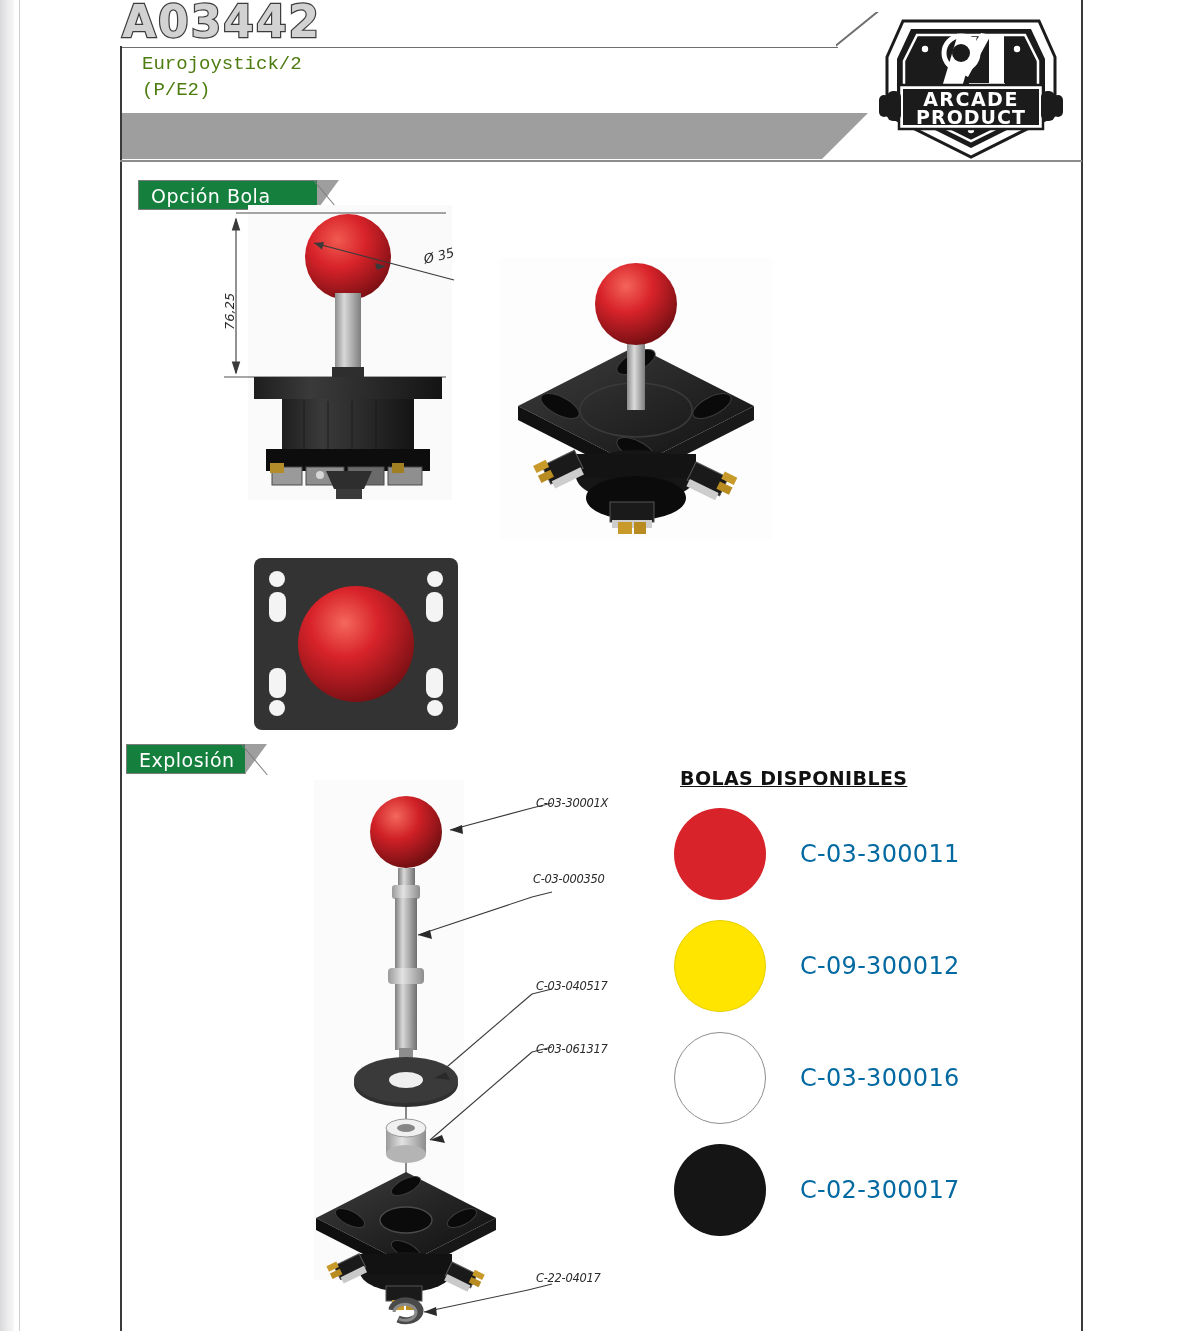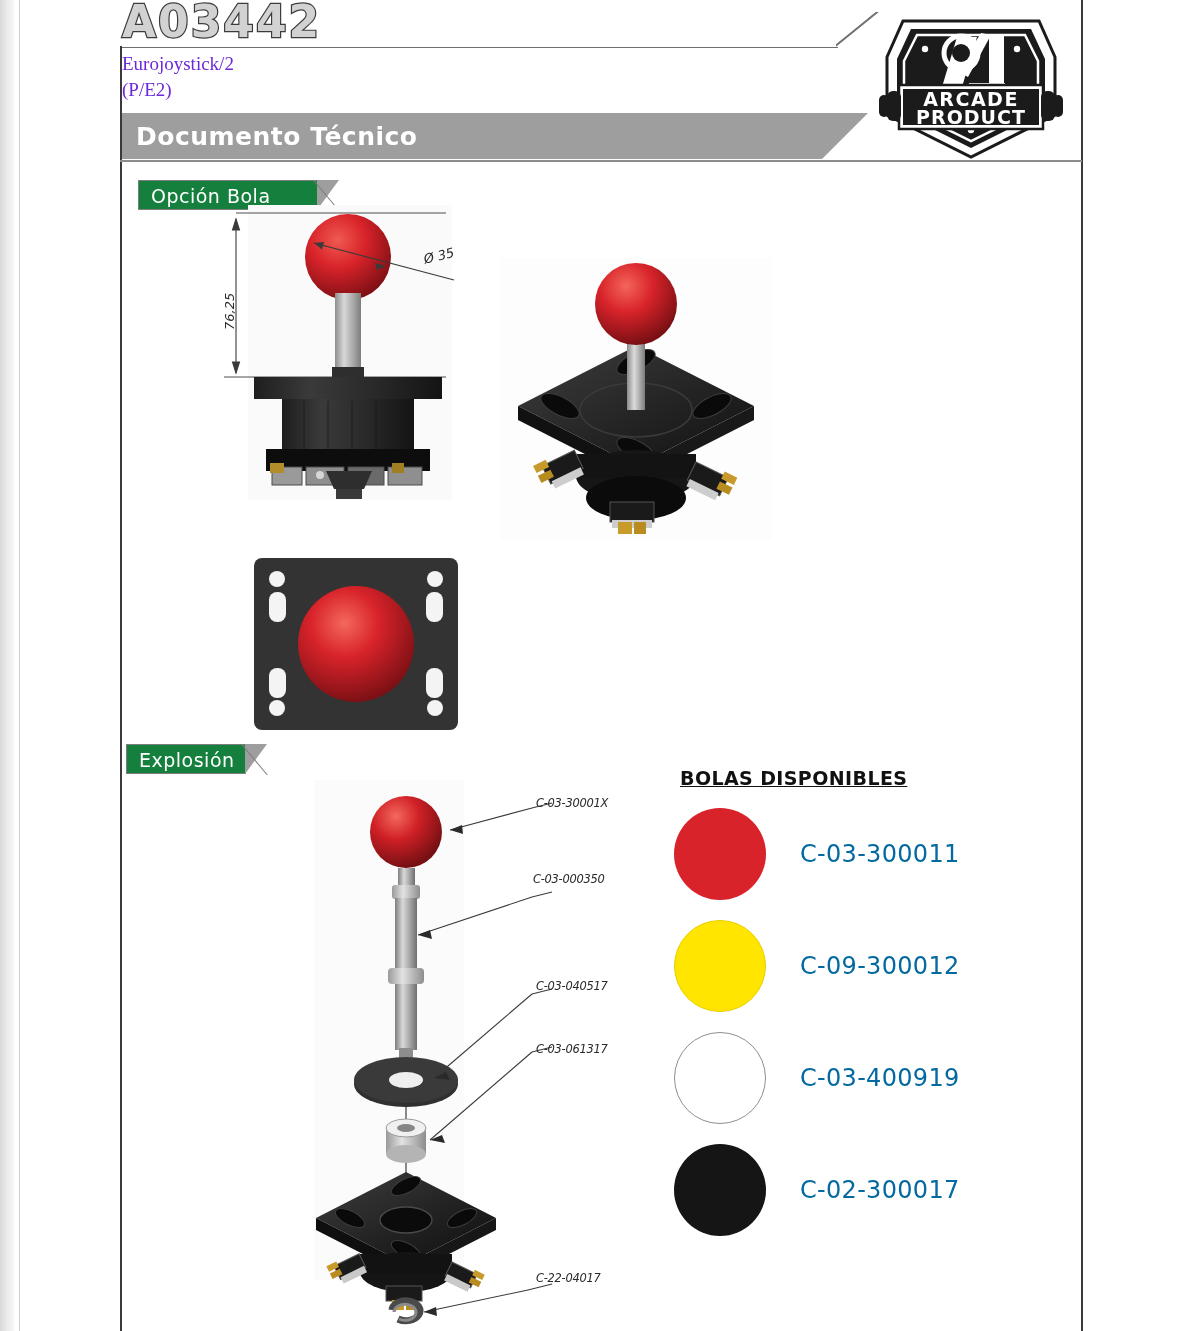--- a/index.html
+++ b/index.html
@@ -36,23 +36,23 @@
     line-height:48px;
     white-space:nowrap;
   }
   .subtitle-box{
     position:absolute;left:122px;top:47px;width:740px;height:64px;
     background:#ffffff;
     border-top:1.5px solid #6f6f6f;
     box-sizing:border-box;
   }
   .subtitle-text{
-    position:absolute;left:0;top:3px;
-    font-size:19px;color:#6d28d9;line-height:26px;
-    font-family:Liberation Serif, serif;
+    position:absolute;left:20px;top:3px;
+    font-size:19px;color:#4d7c0f;line-height:26px;
+    font-family:Liberation Mono, monospace;
     white-space:pre-line;
   }
   
   .subtitle-wedge{
     position:absolute;left:838px;top:14px;
     width:0;height:0;
     border-bottom:34px solid #ffffff;
     border-right:42px solid transparent;
   }
   .subtitle-wedge-line{
@@ -159,21 +159,20 @@
 
 <div class="subtitle-box">
   <div class="subtitle-text">Eurojoystick/2</div>
   <div class="subtitle-text" style="top:29px;">(P/E2)</div>
 </div>
 <div class="subtitle-wedge"></div>
 <div class="subtitle-wedge-line"></div>
 
 <div class="tecnico-banner">
   <div class="tail"></div>
-  <div class="tecnico-label">Documento Técnico</div>
 </div>
 
 <div class="logo-wrap">
   <svg width="196" height="152" viewBox="0 0 196 152">
 
     <path d="M30 10 L166 10 L182 46 L182 104 L98 146 L14 104 L14 46 Z" fill="#ffffff" stroke="#1b1b1b" stroke-width="3"></path>
 
     <path d="M38 18 L158 18 L172 48 L172 100 L98 137 L24 100 L24 48 Z" fill="#1b1b1b"></path>
 
     <path d="M44 24 L152 24 L165 50 L165 97 L98 130 L31 97 L31 50 Z" fill="none" stroke="#ffffff" stroke-width="2.5"></path>
@@ -511,19 +510,19 @@
   <div class="bola-code">C-03-300011</div>
 </div>
 
 <div class="bola-row" style="top:920px;">
   <div class="bola-swatch" style="background:#ffe500;border:1px solid #e8cf00;box-sizing:border-box;"></div>
   <div class="bola-code">C-09-300012</div>
 </div>
 
 <div class="bola-row" style="top:1032px;">
   <div class="bola-swatch" style="background:#ffffff;border:1.2px solid #8e8e8e;box-sizing:border-box;"></div>
-  <div class="bola-code">C-03-400919</div>
+  <div class="bola-code">C-03-300016</div>
 </div>
 
 <div class="bola-row" style="top:1144px;">
   <div class="bola-swatch" style="background:#151515;"></div>
   <div class="bola-code">C-02-300017</div>
 </div>
 
 </body></html>

